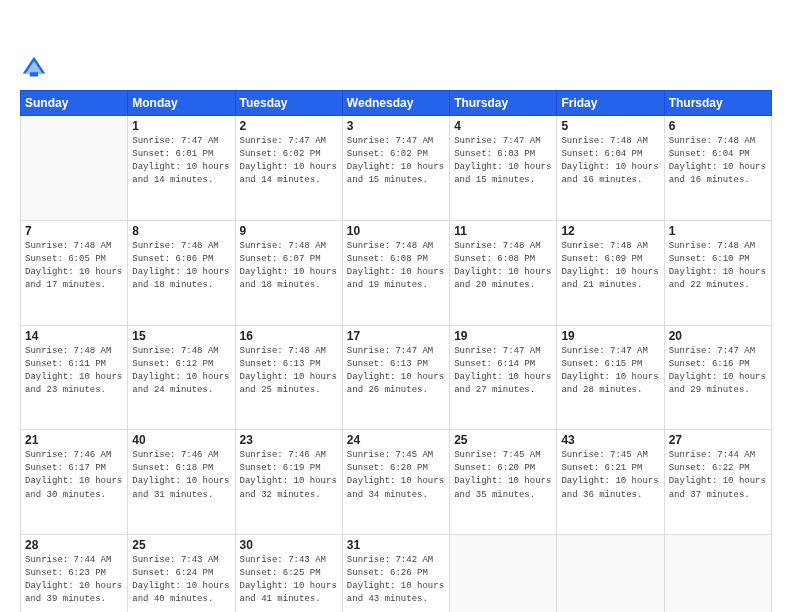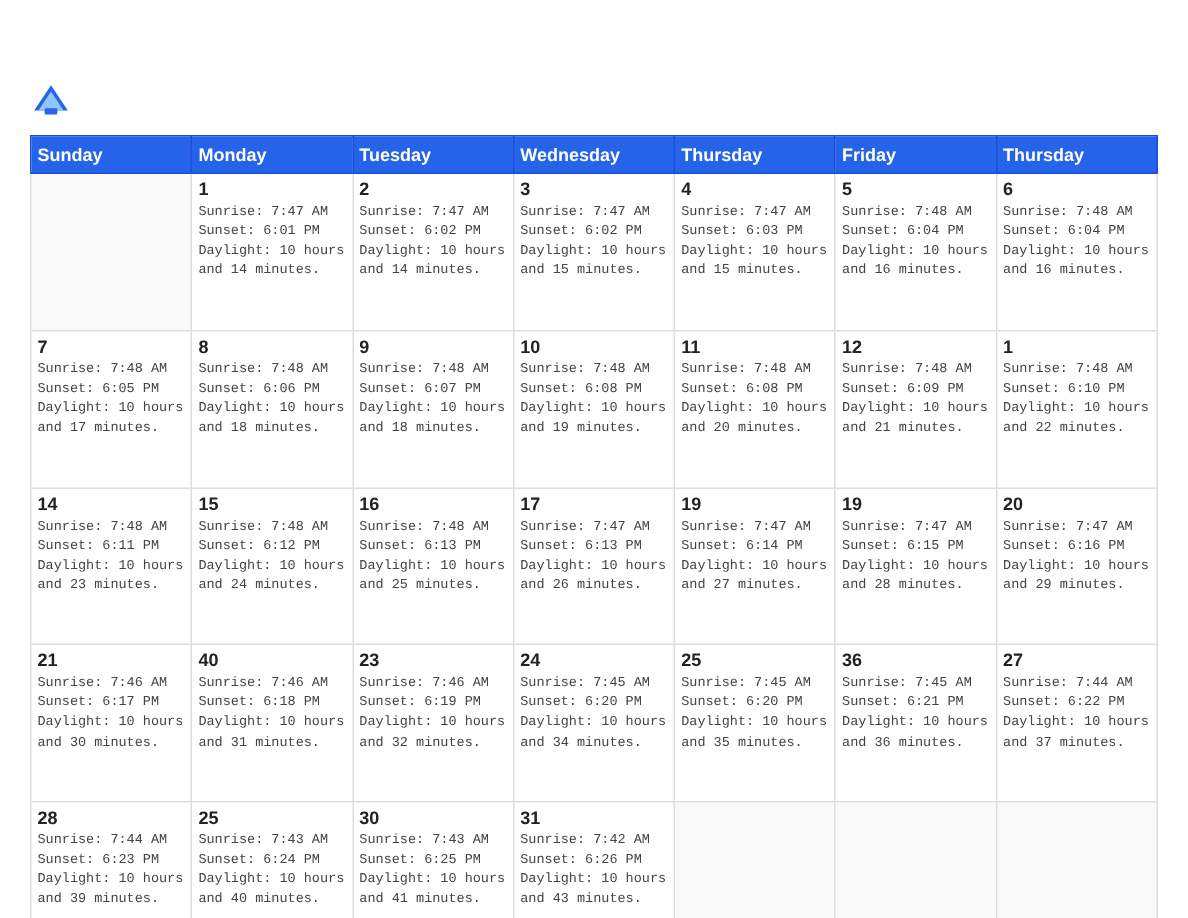--- a/index.html
+++ b/index.html
@@ -236,21 +236,21 @@
           </td>
           <td>
             <span class="day-number">24</span>
             <div class="day-detail">Sunrise: 7:45 AM<br>Sunset: 6:20 PM<br>Daylight: 10 hours<br>and 34 minutes.</div>
           </td>
           <td>
             <span class="day-number">25</span>
             <div class="day-detail">Sunrise: 7:45 AM<br>Sunset: 6:20 PM<br>Daylight: 10 hours<br>and 35 minutes.</div>
           </td>
           <td>
-            <span class="day-number">36</span>
+            <span class="day-number">43</span>
             <div class="day-detail">Sunrise: 7:45 AM<br>Sunset: 6:21 PM<br>Daylight: 10 hours<br>and 36 minutes.</div>
           </td>
           <td>
             <span class="day-number">27</span>
             <div class="day-detail">Sunrise: 7:44 AM<br>Sunset: 6:22 PM<br>Daylight: 10 hours<br>and 37 minutes.</div>
           </td>
         </tr>
         <tr class="week-row">
           <td>
             <span class="day-number">28</span>

